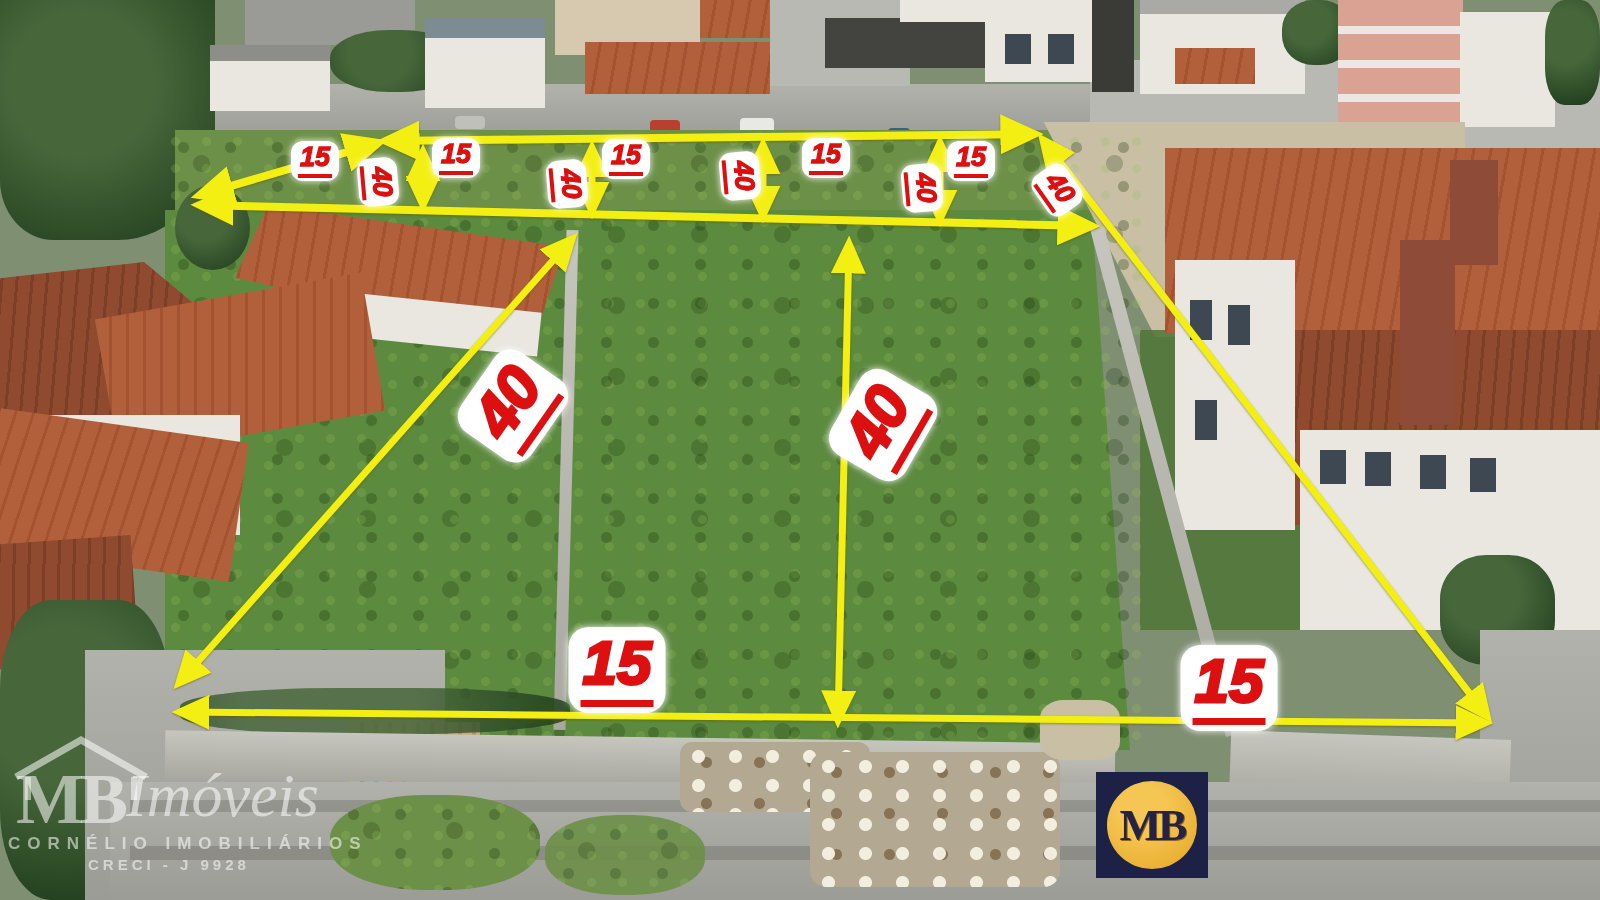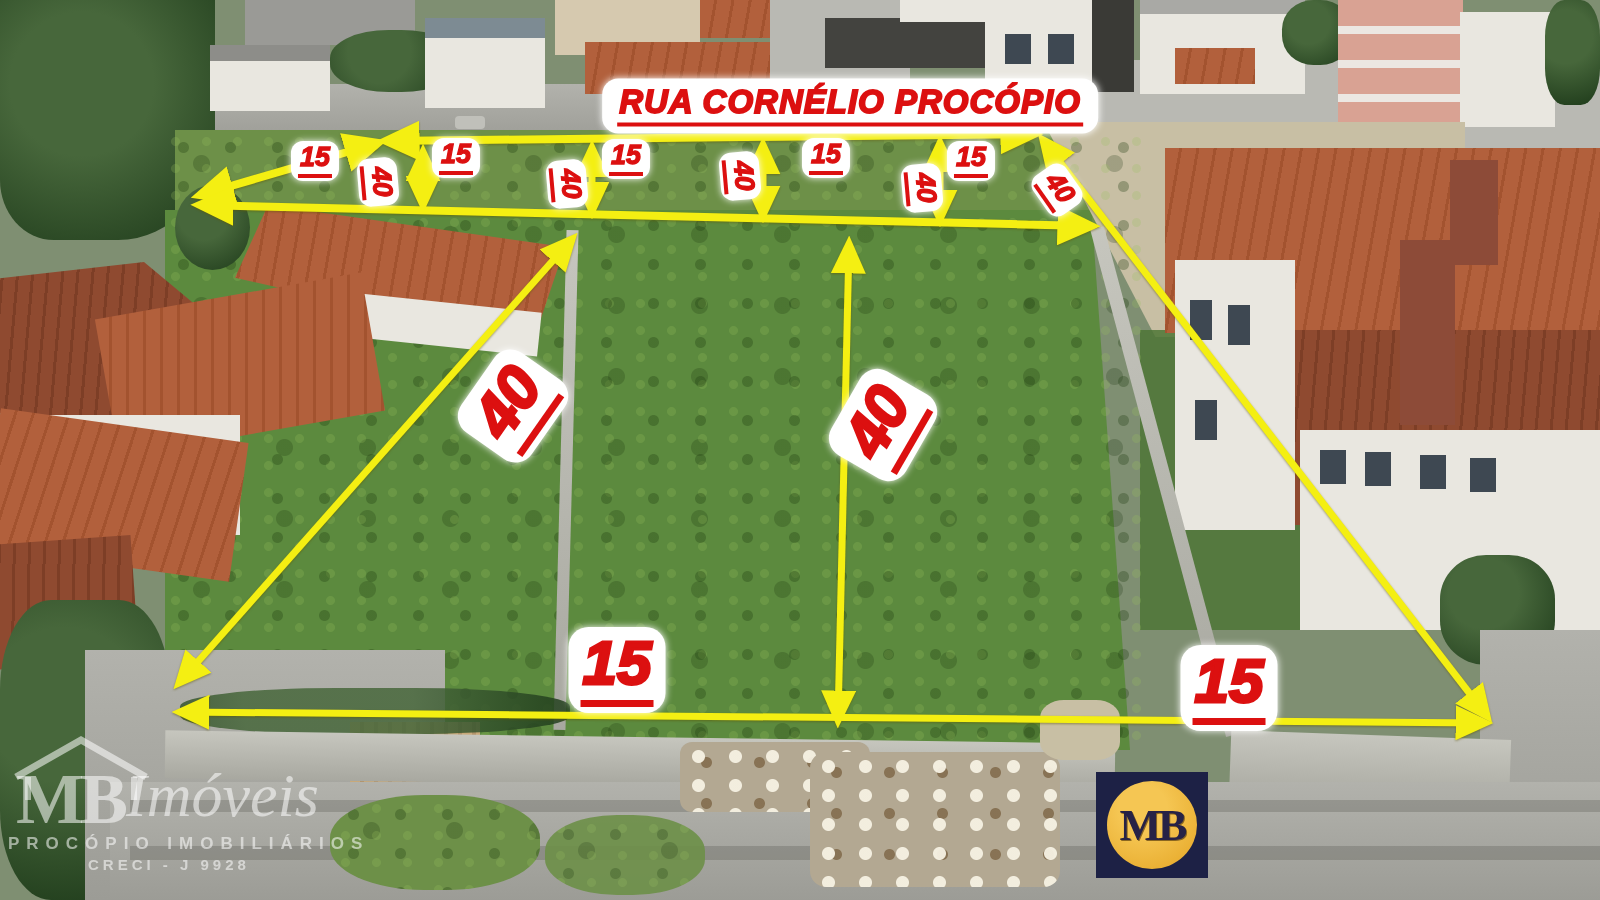--- a/index.html
+++ b/index.html
@@ -175,23 +175,20 @@
     <line class="ln" x1="423" y1="152" x2="423" y2="205" marker-start="url(#arw)" marker-end="url(#arw)"></line>
     <line class="ln" x1="592" y1="148" x2="592" y2="211" marker-start="url(#arw)" marker-end="url(#arw)"></line>
     <line class="ln" x1="763" y1="145" x2="763" y2="215" marker-start="url(#arw)" marker-end="url(#arw)"></line>
     <line class="ln" x1="940" y1="143" x2="940" y2="219" marker-start="url(#arw)" marker-end="url(#arw)"></line>
     <line class="ln" x1="1043" y1="140" x2="1487" y2="716" marker-start="url(#arw)" marker-end="url(#arw)"></line>
     <line class="ln" x1="572" y1="239" x2="179" y2="683" marker-start="url(#arw)" marker-end="url(#arw)"></line>
     <line class="ln" x1="849" y1="244" x2="838" y2="720" marker-start="url(#arw)" marker-end="url(#arw)"></line>
     <line class="ln" x1="180" y1="712" x2="1485" y2="723" marker-start="url(#arw)" marker-end="url(#arw)"></line>
   </svg>
 
-  <div class="lbl street" style="left:850px;top:106px">
-    <span class="u">RUA CORNÉLIO PROCÓPIO</span>
-  </div>
 
   <div class="lbl sm" style="left:315px;top:161px"><span class="u">15</span></div>
   <div class="lbl sm" style="left:378px;top:182px;--r:85deg"><span class="u">40</span></div>
   <div class="lbl sm" style="left:456px;top:158px"><span class="u">15</span></div>
   <div class="lbl sm" style="left:567px;top:184px;--r:85deg"><span class="u">40</span></div>
   <div class="lbl sm" style="left:626px;top:159px"><span class="u">15</span></div>
   <div class="lbl sm" style="left:740px;top:176px;--r:85deg"><span class="u">40</span></div>
   <div class="lbl sm" style="left:826px;top:158px"><span class="u">15</span></div>
   <div class="lbl sm" style="left:922px;top:188px;--r:85deg"><span class="u">40</span></div>
   <div class="lbl sm" style="left:971px;top:161px"><span class="u">15</span></div>
@@ -202,21 +199,21 @@
   <div class="lbl bg" style="left:617px;top:670px"><span class="u">15</span></div>
   <div class="lbl bg" style="left:1229px;top:688px"><span class="u">15</span></div>
 
   <div class="wm">
     <svg width="150" height="70" style="left:18px;top:2px" viewBox="0 0 150 70">
       <path d="M10 45 L75 8 L140 45" fill="none" stroke="rgba(255,255,255,.55)" stroke-width="7"></path>
       <path d="M22 45 L22 68 M128 45 L128 68" fill="none" stroke="rgba(255,255,255,.5)" stroke-width="6"></path>
     </svg>
     <div class="mbtxt">MB</div>
     <div class="nametxt">Imóveis</div>
-    <div class="tag">PROCÓPIO IMOBILIÁRIOS</div>
+    <div class="tag">CORNÉLIO IMOBILIÁRIOS</div>
     <div class="lic">CRECI - J 9928</div>
   </div>
 
   <div class="mblogo">
     <div class="circ">
       <span class="mb">MB</span>
     </div>
   </div>
 
 </div>

